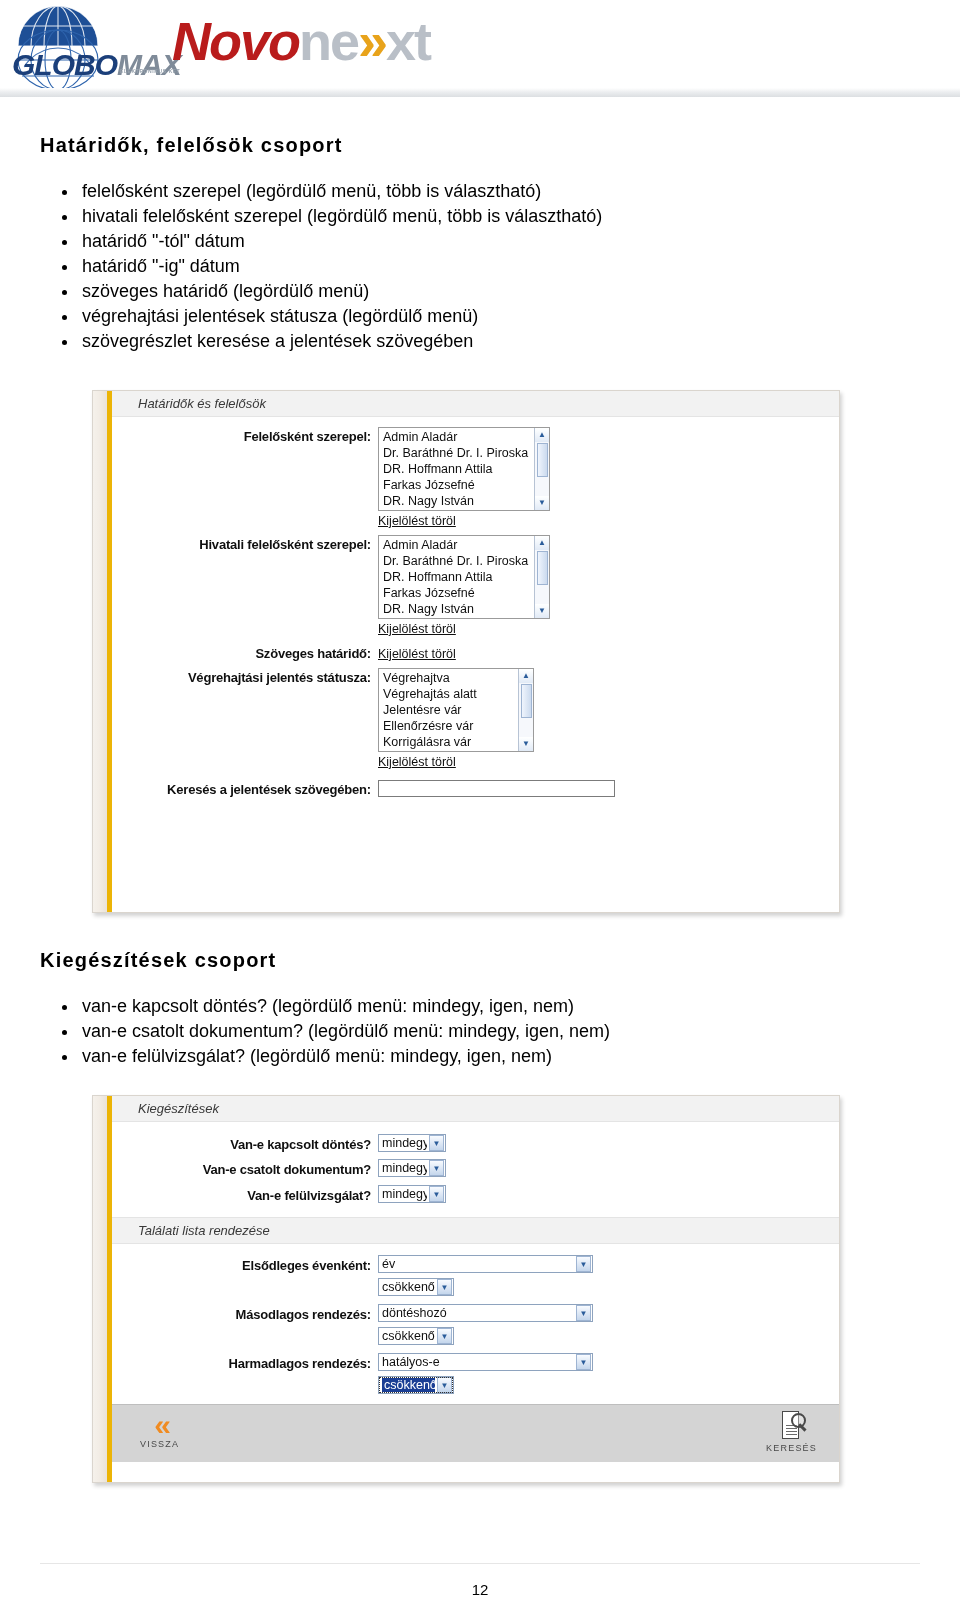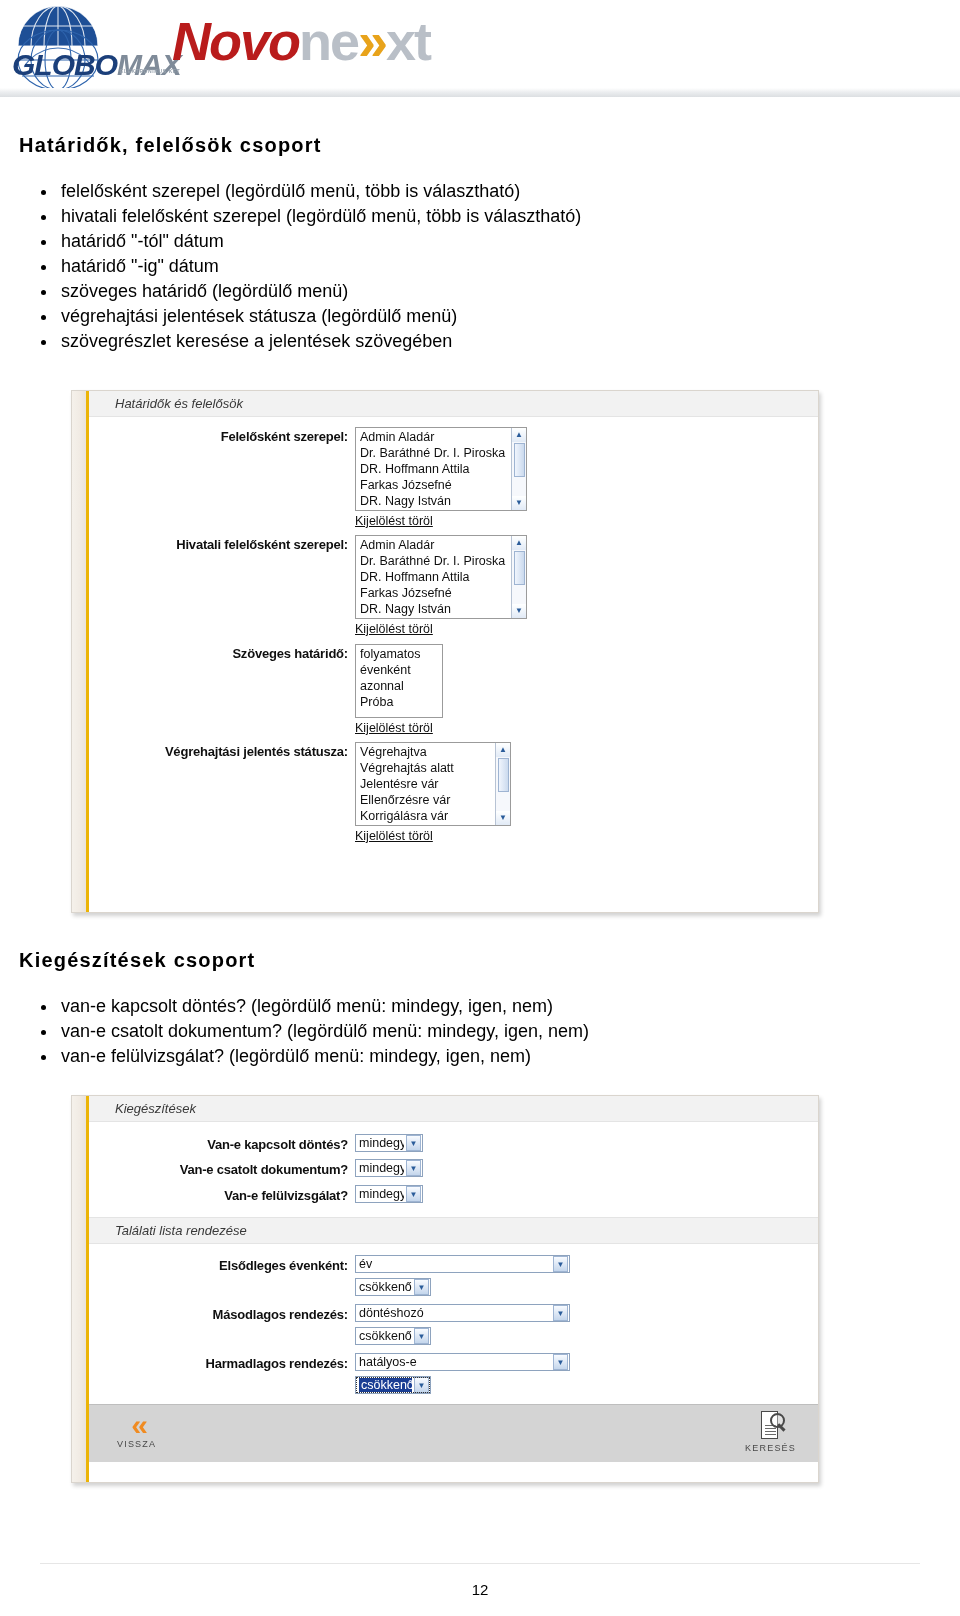--- a/index.html
+++ b/index.html
@@ -63,21 +63,21 @@
     white-space: nowrap;
     line-height: 1;
   }
   .nn-dark { color: #b91c1c; font-style: italic; }
   .nn-grey { color: #b9bfc7; }
   .nn-chev { color: #e8a31b; font-weight: 900; }
 
   
   .doc {
     position: relative;
-    padding: 0 19px;
+    padding: 0 40px;
   }
   h2.section-title {
     font-size: 20px;
     font-weight: bold;
     letter-spacing: 1.2px;
     margin: 0;
     color: #000;
   }
   ul.bullets {
     list-style: none;
@@ -106,21 +106,21 @@
     position: relative;
     background: #ffffff;
     border: 1px solid #d8d3cc;
     box-shadow: 2px 3px 4px rgba(0,0,0,.18);
     filter: contrast(1.02);
   }
   .shot-inner {
     position: relative;
     background: #fff;
     margin-left: 14px;
-    border-left: 3px solid #eab308;
+    border-left: 5px solid #eab308;
     min-height: 100%;
   }
   .shot-leftrail {
     position: absolute;
     left: 0; top: 0; bottom: 0;
     width: 14px;
     background: linear-gradient(to right,#f3efe9 0%, #efe9e2 55%, #e8e1d8 100%);
   }
   .band {
     background: #f0f0f0;
@@ -425,26 +425,20 @@
             </div>
           </div>
           <span class="clearlink">Kijelölést töröl</span>
         </div>
       </div>
 
 
       <div class="frow" style="margin-top:7px;">
         <div class="flabel">Szöveges határidő:</div>
         <div class="fcontrol">
-          <div class="listbox" style="width:88px;height:74px;">
-            <div class="opt">folyamatos</div>
-            <div class="opt">évenként</div>
-            <div class="opt">azonnal</div>
-            <div class="opt">Próba</div>
-          </div>
           <span class="clearlink">Kijelölést töröl</span>
         </div>
       </div>
 
       <div class="frow" style="margin-top:6px;">
         <div class="flabel">Végrehajtási jelentés státusza:</div>
         <div class="fcontrol">
           <div class="listbox" style="width:156px;height:84px;">
             <div class="opt">Végrehajtva</div>
             <div class="opt">Végrehajtás alatt</div>
@@ -455,20 +449,26 @@
               <div class="lb-arrow">▲</div>
               <div class="lb-thumb"></div>
               <div class="lb-track"></div>
               <div class="lb-arrow">▼</div>
             </div>
           </div>
           <span class="clearlink">Kijelölést töröl</span>
         </div>
       </div>
 
+      <div class="frow" style="margin-top:9px;align-items:center;">
+        <div class="flabel">Keresés a jelentések szövegében:</div>
+        <div class="fcontrol">
+          <input class="textinput" type="text" style="width: 237px;" value="">
+        </div>
+      </div>
 
     </div>
   </div>
 
   <h2 class="section-title" style="margin-top:36px;">Kiegészítések csoport</h2>
 
   <ul class="bullets" style="margin-top:22px;">
     <li>van-e kapcsolt döntés? (legördülő menü: mindegy, igen, nem)</li>
     <li>van-e csatolt dokumentum? (legördülő menü: mindegy, igen, nem)</li>
     <li>van-e felülvizsgálat? (legördülő menü: mindegy, igen, nem)</li>

